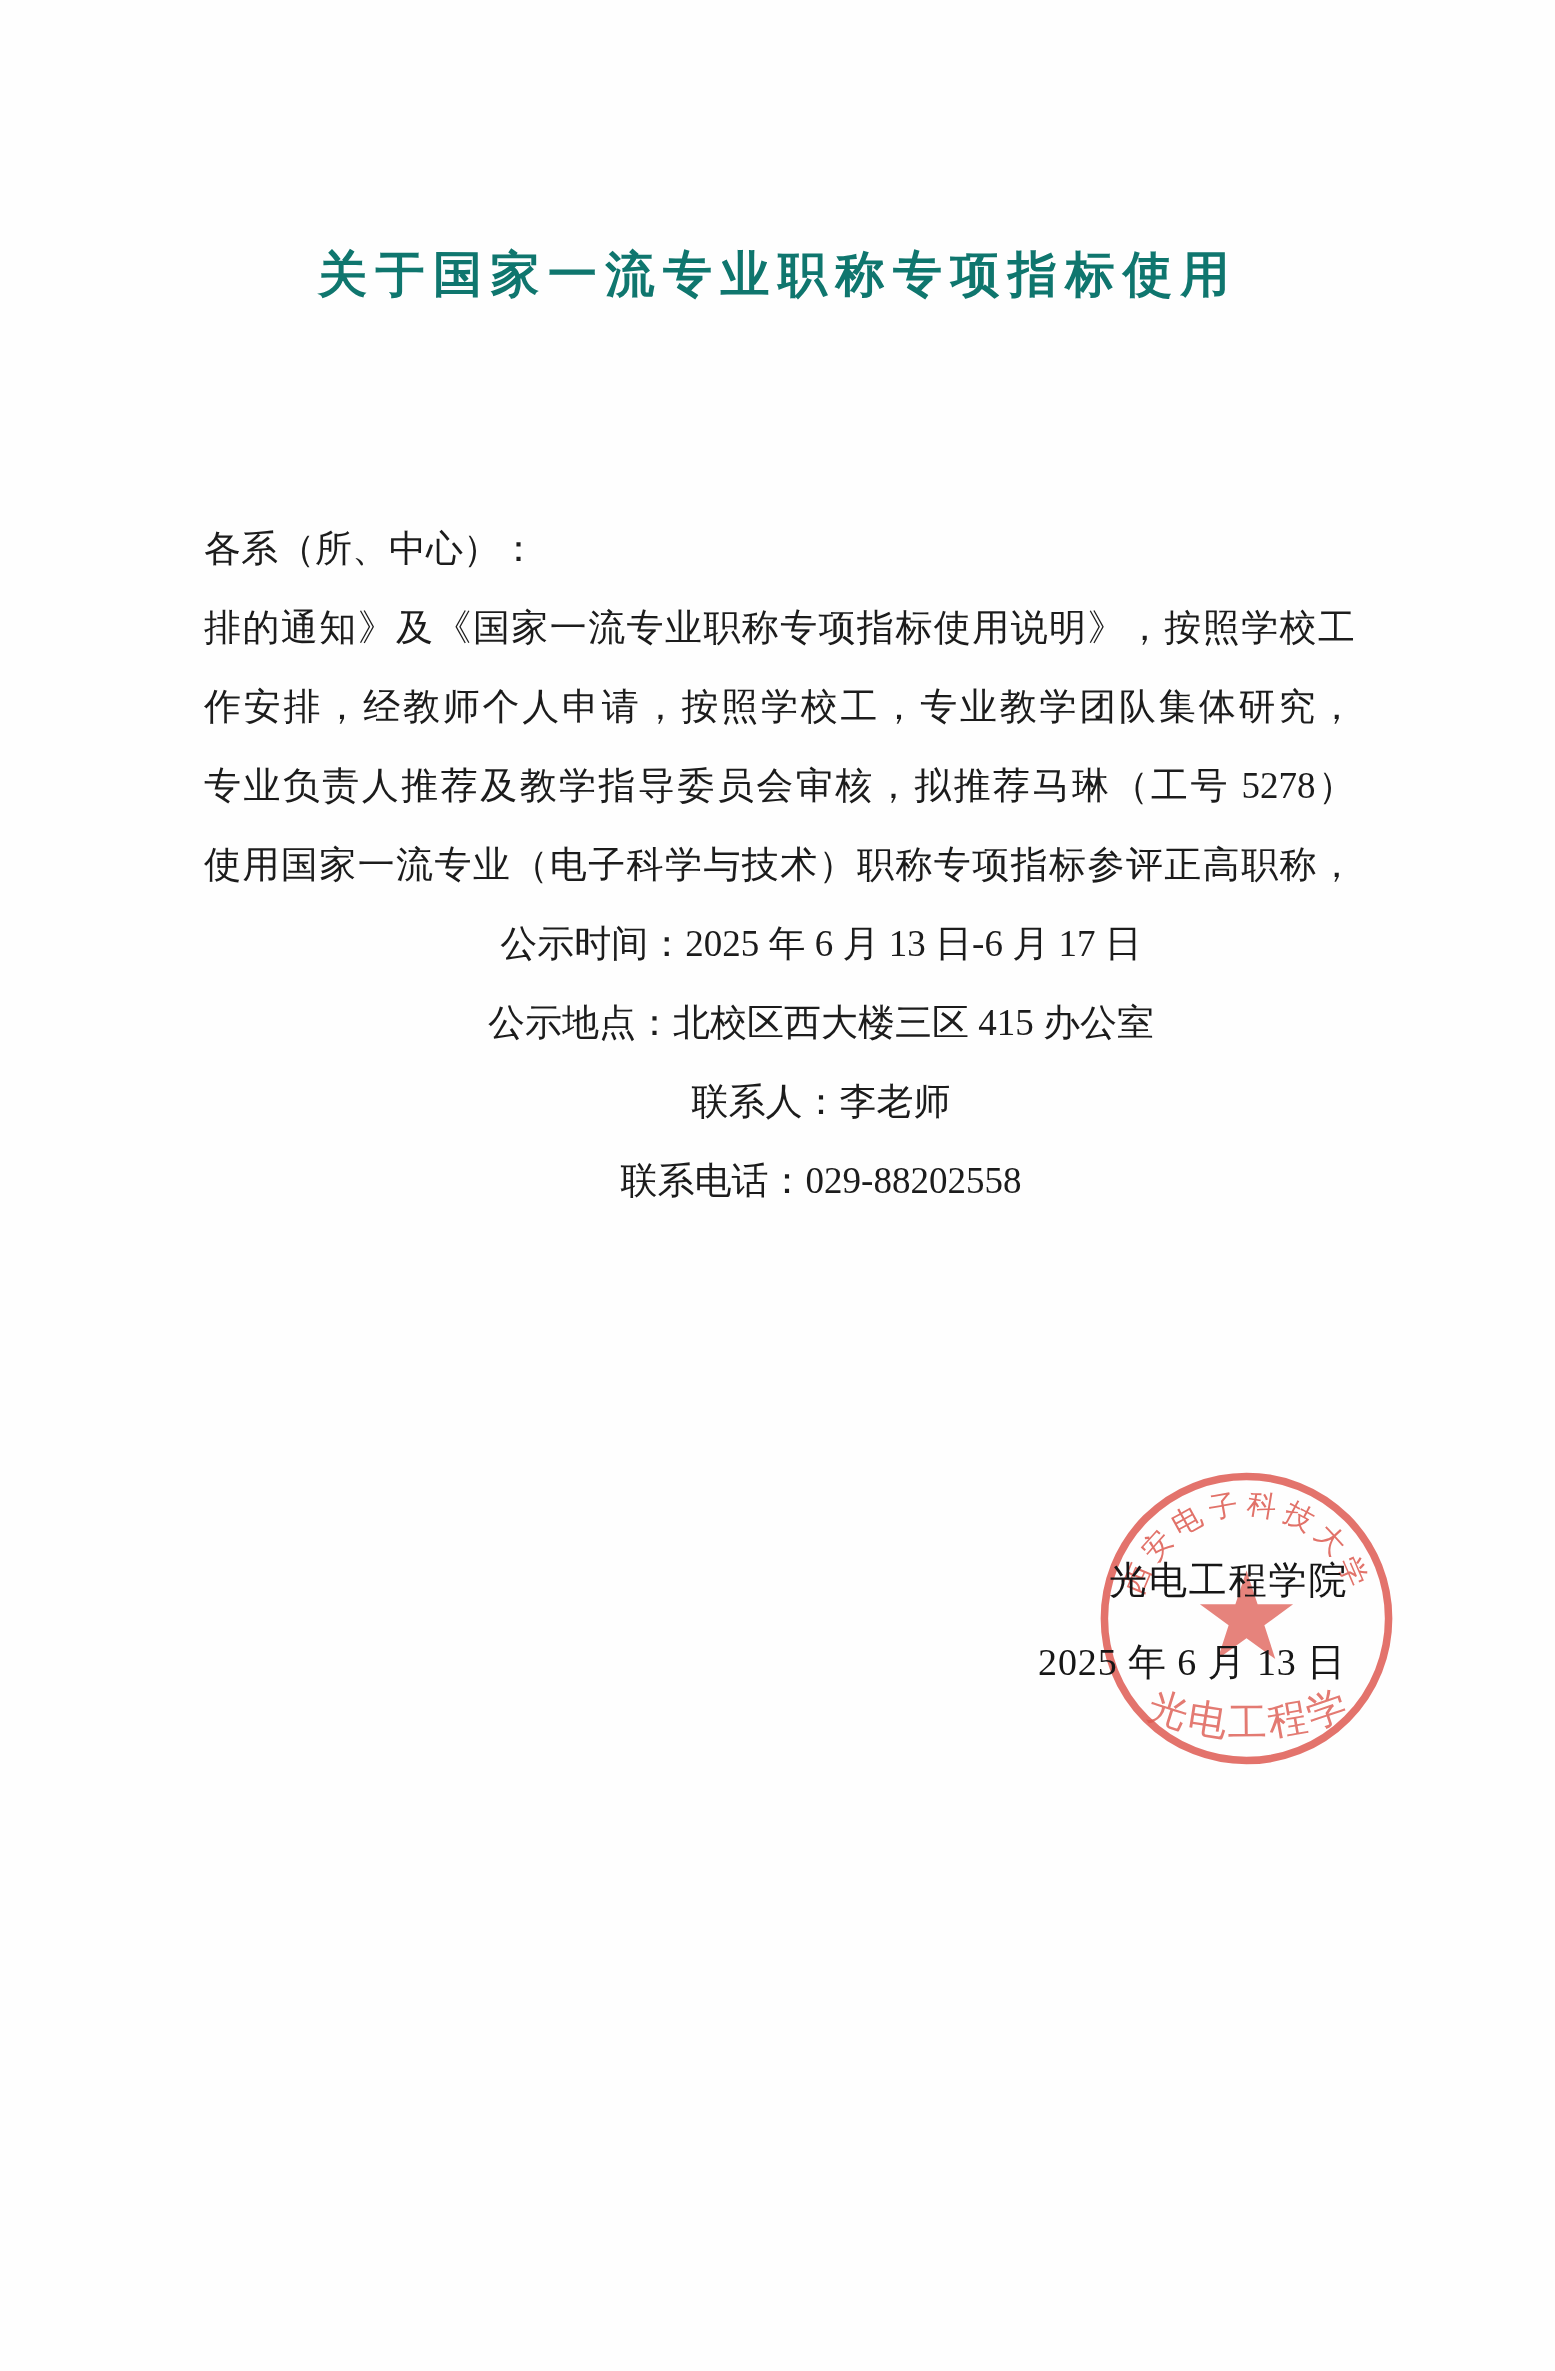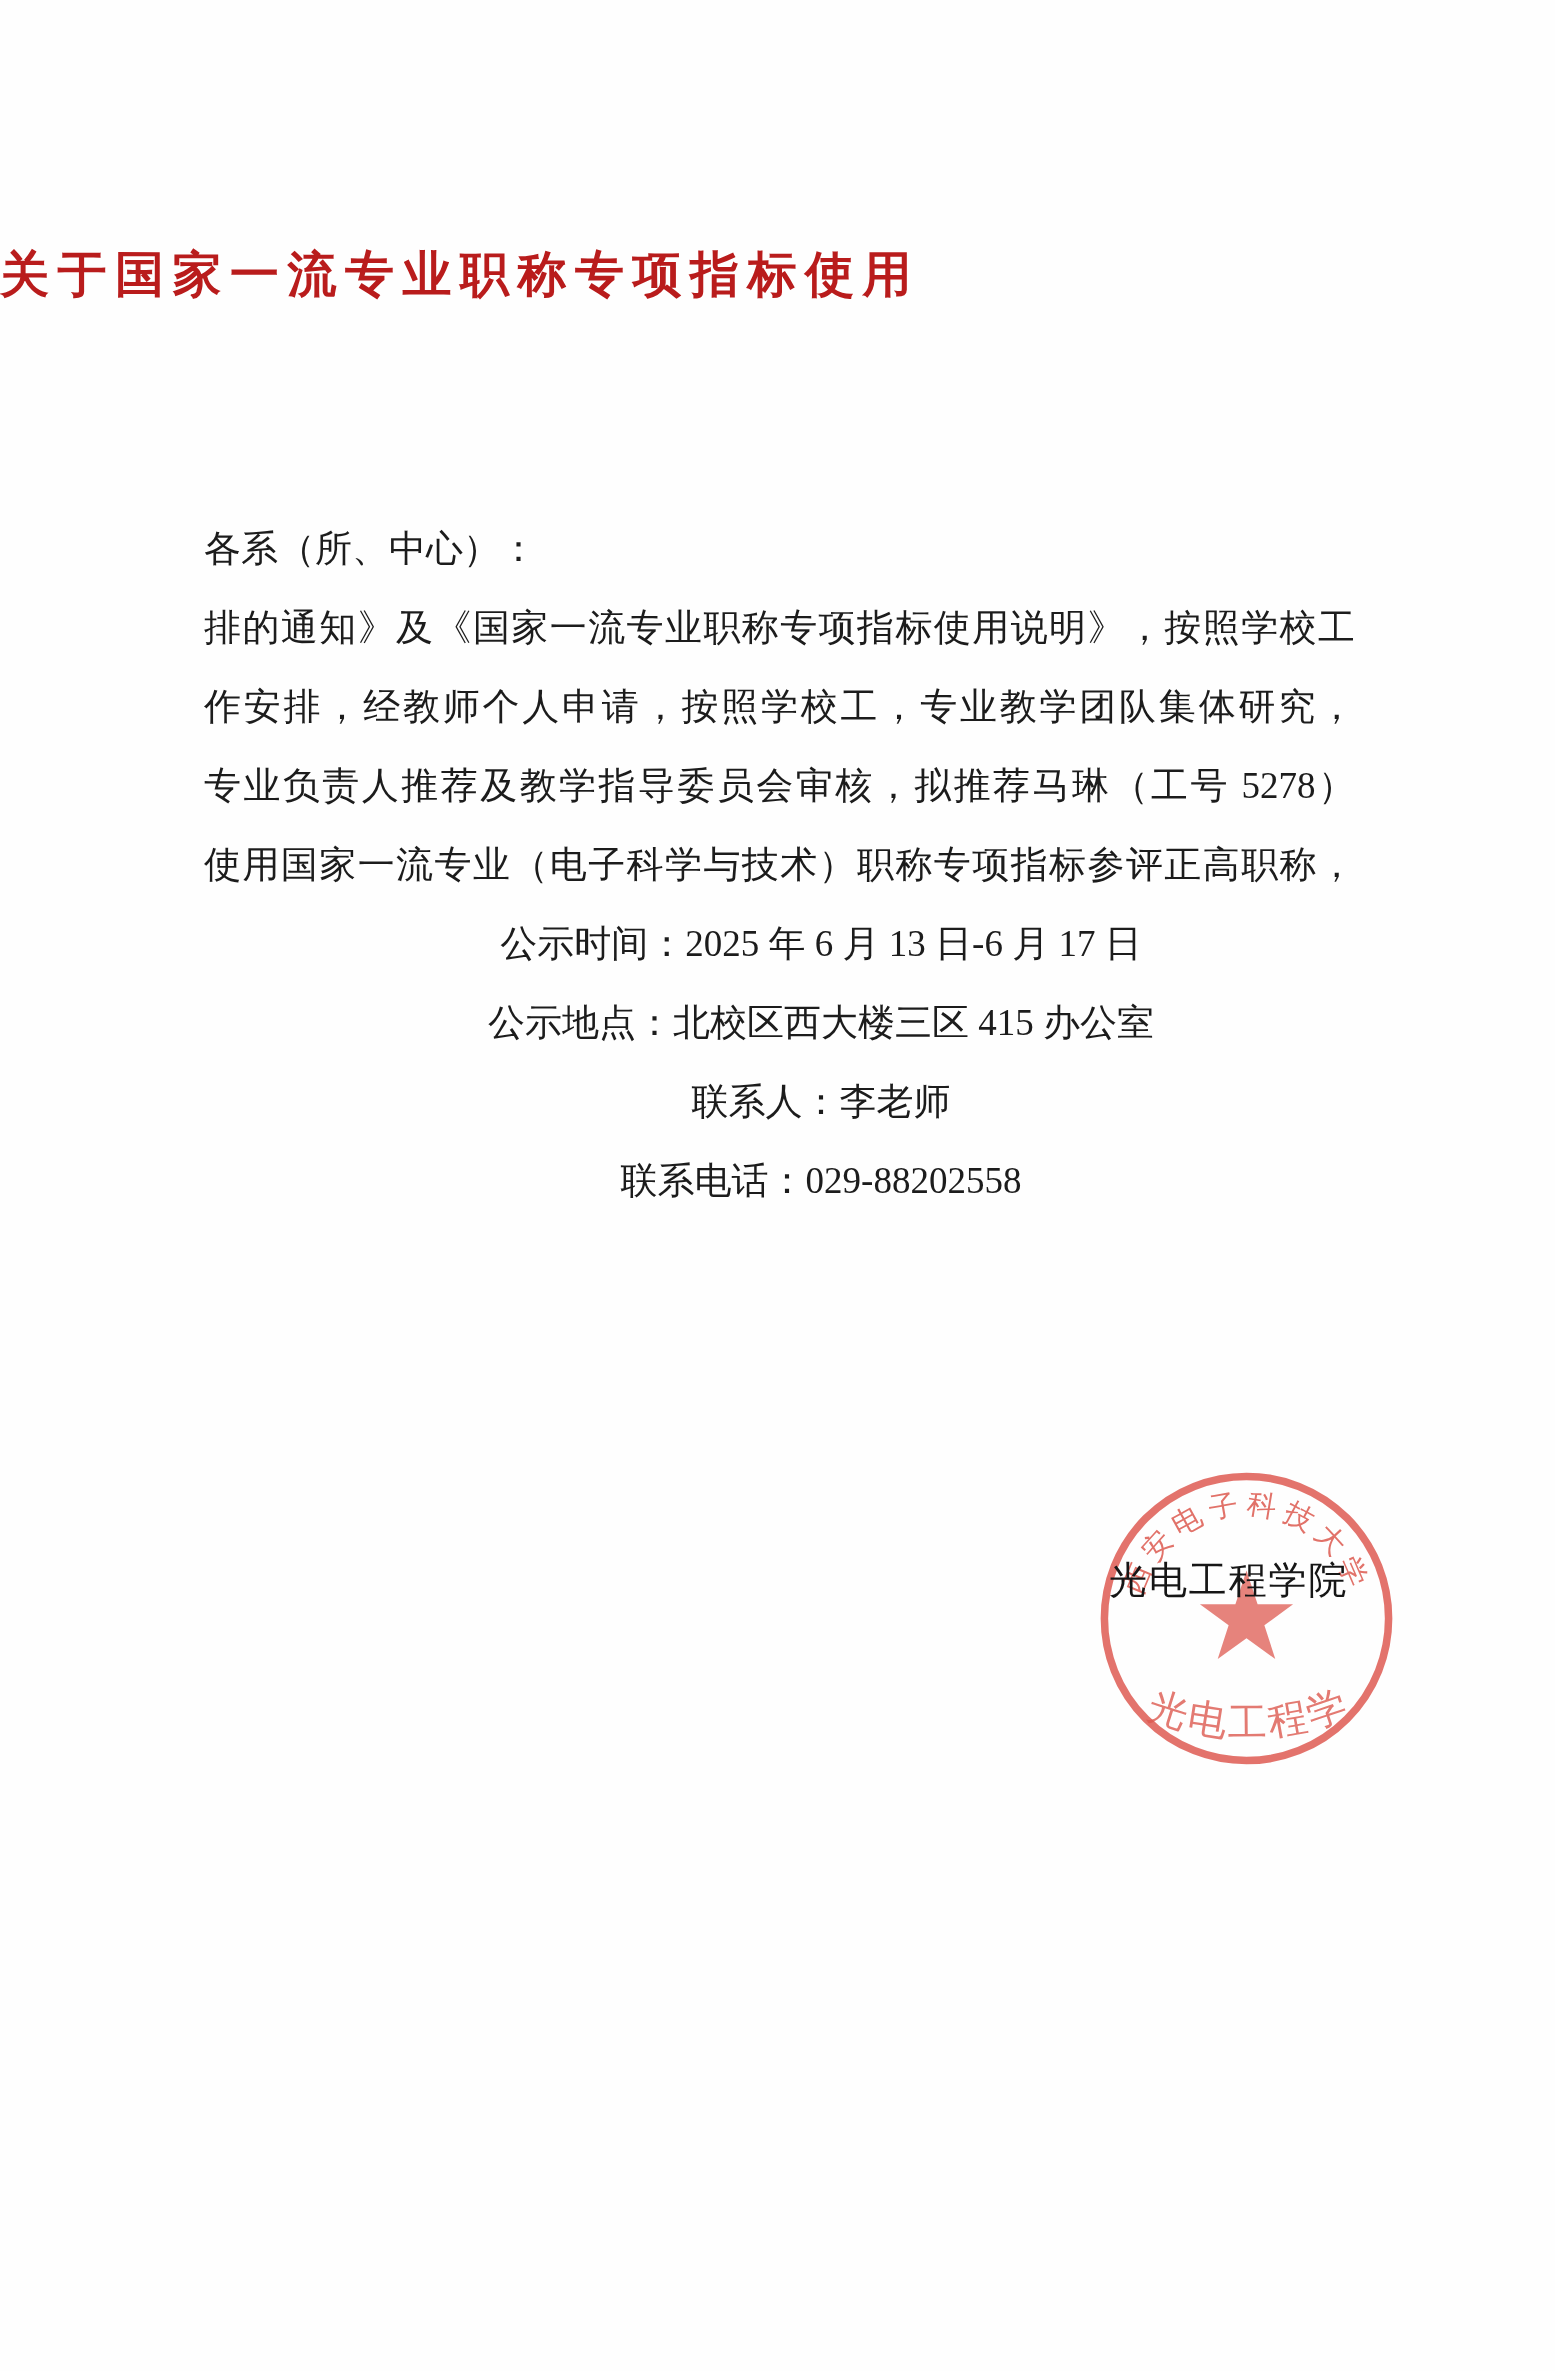--- a/index.html
+++ b/index.html
@@ -8,26 +8,26 @@
     width: 1556px;
     height: 2372px;
     background: #fefefe;
     font-family: "Liberation Serif", serif;
     color: #1c1c1c;
     overflow: hidden;
   }
   .title-block {
     position: absolute;
     top: 213px; left: 0; right: 0;
-    text-align: left;
+    text-align: center;
     font-size: 49px;
     font-weight: 700;
     letter-spacing: 8.5px;
     line-height: 124px;
-    color: #b91c1c;
+    color: #0f766e;
   }
   .doc-body {
     position: absolute;
     top: 509px;
     left: 204px;
     width: 1151px;
     font-size: 37px;
   }
   .line {
     height: 79px;
@@ -110,15 +110,16 @@
       <text class="arc-text">
         <textPath href="#arcTop" startOffset="0">西安电子科技大学</textPath>
       </text>
       <text class="arc-bottom-text">
         <textPath href="#arcBot" startOffset="2">光电工程学院</textPath>
       </text>
     </svg>
   </div>
 
   <div class="sig-org">光电工程学院</div>
+  <div class="sig-date">2025 年 6 月 13 日</div>
 
 </div>
 
 
 </body></html>

